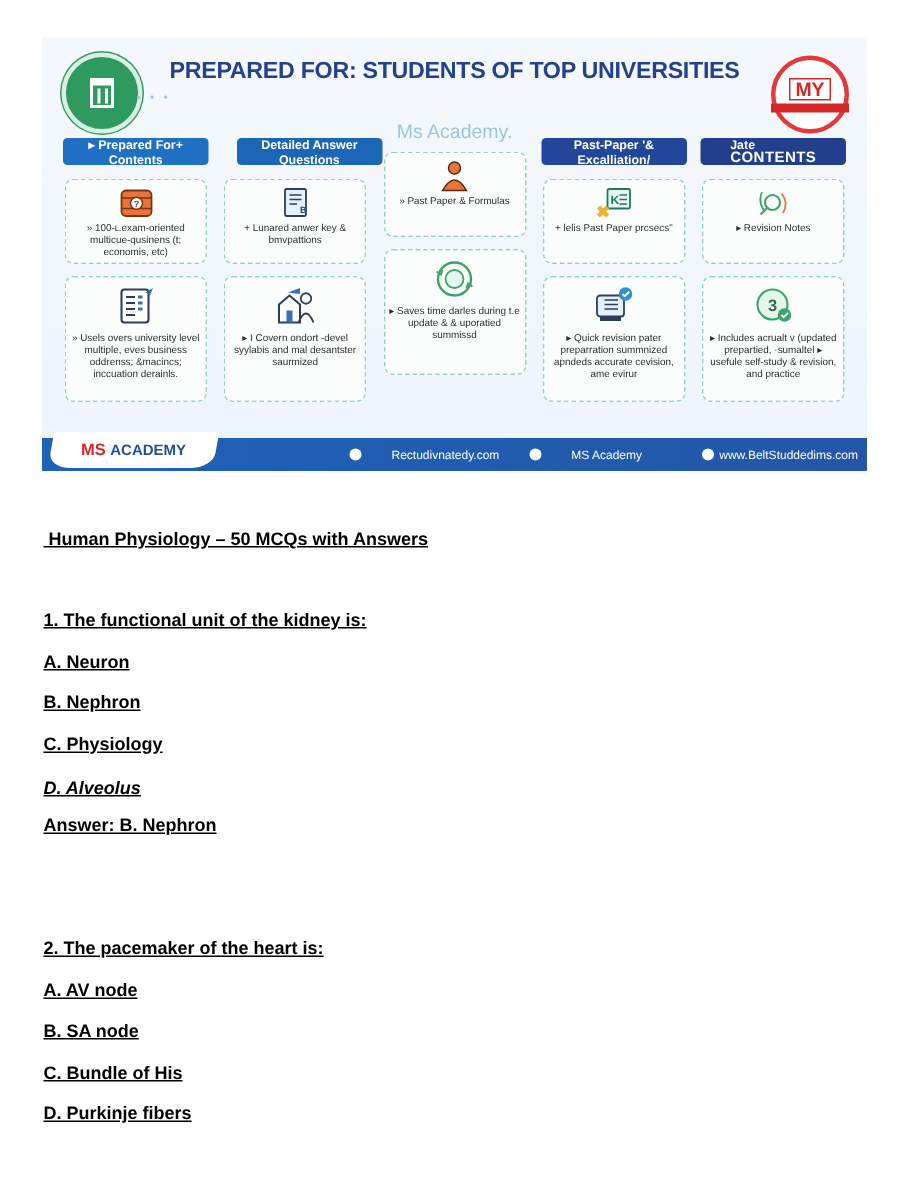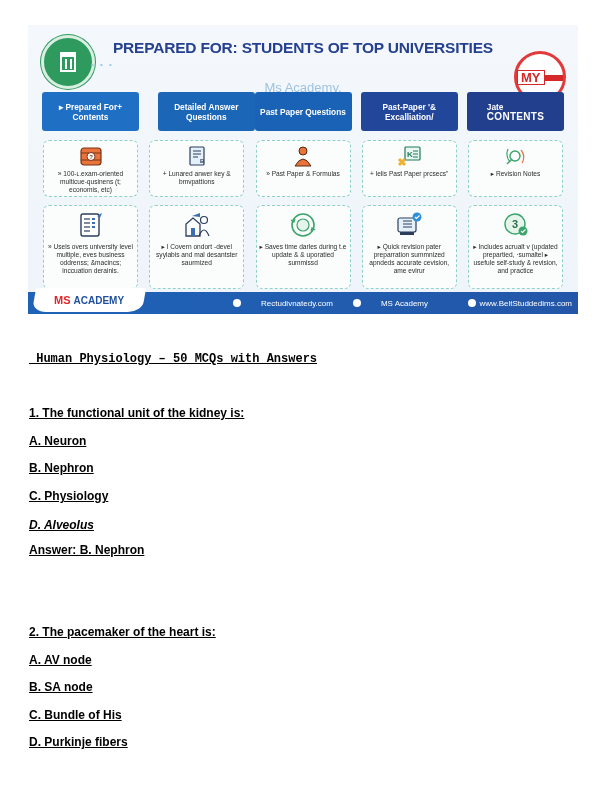--- a/index.html
+++ b/index.html
@@ -3,30 +3,30 @@
 <meta charset="utf-8">
 <style>
   html, body { margin:0; padding:0; background:#ffffff; }
   body { width:606px; height:800px; position:relative; overflow:hidden; font-family:"Liberation Sans", sans-serif; }
 
   
   .banner { position:absolute; left:28px; top:25px; width:550px; height:289px; background:linear-gradient(180deg,#f4f8fc 0%,#eef4fa 100%); overflow:hidden; }
   .banner .logo-left { position:absolute; left:13px; top:10px; width:48px; height:48px; border-radius:50%; background:#2e9a5e; border:3px solid #d9efe2; box-shadow:0 0 0 1px #2e9a5e; display:flex; align-items:center; justify-content:center; }
   .banner .logo-left .pillar { width:16px; height:20px; border:2px solid #fff; border-top:5px solid #fff; box-sizing:border-box; position:relative; }
   .banner .logo-left .pillar::after { content:""; position:absolute; left:3px; top:2px; width:2px; height:10px; background:#fff; box-shadow:5px 0 0 #fff; }
-  .banner .logo-right { position:absolute; right:12px; top:26px; width:46px; height:46px; border-radius:50%; background:#fff; border:3px solid #e23a3a; display:flex; align-items:center; justify-content:center; flex-direction:row; }
+  .banner .logo-right { position:absolute; right:12px; top:12px; width:46px; height:46px; border-radius:50%; background:#fff; border:3px solid #e23a3a; display:flex; align-items:center; justify-content:center; flex-direction:column; }
   .banner .logo-right .my { color:#d62828; font-weight:bold; font-size:13px; line-height:13px; border:1.5px solid #d62828; padding:0 3px; }
   .banner .logo-right .ribbon { margin-top:2px; width:52px; height:6px; background:#d62828; }
   .headline { position:absolute; left:70px; right:70px; top:12px; text-align:center; color:#25408f; font-weight:bold; font-size:15.5px; line-height:21px; letter-spacing:-0.2px; }
   .subbrand { position:absolute; left:0; right:0; top:55px; text-align:center; color:#9fc3df; font-size:13px; }
   .dots { position:absolute; left:63px; top:35px; color:#9cc4e4; font-size:8px; letter-spacing:2px; }
 
   .cols { position:absolute; left:14px; top:67px; width:522px; display:flex; justify-content:space-between; }
   .col { width:97px; display:flex; flex-direction:column; align-items:center; }
-  .col-head { width:97px; height:39px; border-radius:3px; color:#fff; font-weight:bold; font-size:8.3px; line-height:10px; display:flex; align-items:center; justify-content:center; text-align:center; position:relative; }
+  .col-head { width:97px; height:18px; border-radius:3px; color:#fff; font-weight:bold; font-size:8.3px; line-height:10px; display:flex; align-items:center; justify-content:center; text-align:center; position:relative; }
   .col-head::after { content:""; position:absolute; left:50%; bottom:-5px; margin-left:-5px; border-left:5px solid transparent; border-right:5px solid transparent; border-top:5px solid inherit; }
   .col-head.c1 { background:#1f6fc4; } .col-head.c1::after { border-top-color:#1f6fc4; }
   .col-head.c2 { background:#1c66b8;margin-left:19px; } .col-head.c2::after { border-top-color:#1c66b8; }
   .col-head.c3 { background:#1a62b5; } .col-head.c3::after { border-top-color:#1a62b5; }
   .col-head.c4 { background:#22479a; } .col-head.c4::after { border-top-color:#22479a; }
   .col-head.c5 { background:#213f8d; } .col-head.c5::after { border-top-color:#213f8d; }
   .col-head .big { font-size:10px; letter-spacing:0.3px; }
   .card { margin-top:9px; width:95px; height:57px; border:1.3px dashed #8fd0c7; border-radius:6px; background:#fbfdfd; display:flex; flex-direction:column; align-items:center; justify-content:flex-start; box-sizing:border-box; padding-top:4px; }
   .card.tall { height:84px; margin-top:8px; }
   .card .icon { width:26px; height:22px; display:flex; align-items:center; justify-content:center; }
@@ -126,21 +126,20 @@
               <circle cx="22" cy="10" r="3.5" fill="none" stroke="#2c3e5c" stroke-width="1.2"></circle>
               <path d="M17 26 q5 -12 10 0" fill="none" stroke="#2c3e5c" stroke-width="1.2"></path>
               <path d="M10 6 l8 -3 v4 z" fill="#3a6fb5"></path>
             </svg>
         </div>
         <div class="txt">▸ I Covern ondort -devel syylabis and mal desantster saurmized</div>
       </div>
     </div>
 
     <div class="col">
-      <div class="col-head c3">Past Paper Questions</div>
       <div class="card">
         <div class="icon">
           <svg viewBox="0 0 26 22">
               <circle cx="13" cy="6" r="4" fill="#e8743b" stroke="#5a2a10"></circle>
               <path d="M5 21 q8 -14 16 0 z" fill="#e8743b" stroke="#5a2a10"></path>
             </svg>
         </div>
         <div class="txt">» Past Paper &amp; Formulas</div>
       </div>
       <div class="card tall">
@@ -233,21 +232,21 @@
       <span class="dot"></span>
       <span>MS Academy</span>
     </div>
     <div class="site">
       <span class="dot"></span>
       <span>www.BeltStuddedims.com</span>
     </div>
   </div>
 </div>
 
-<div class="doc-text" style="top:352px;font-family:Liberation Mono, monospace;"> Human Physiology – 50 MCQs with Answers</div>
+<div class="doc-text" style="top:352px;"> Human Physiology – 50 MCQs with Answers</div>
 
 <div class="doc-text" style="top:406px;">1. The functional unit of the kidney is:</div>
 <div class="doc-text" style="top:434px;">A. Neuron</div>
 <div class="doc-text" style="top:461px;">B. Nephron</div>
 <div class="doc-text" style="top:489px;">C. Physiology</div>
 <div class="doc-text" style="top:518px;font-style:italic;">D. Alveolus</div>
 <div class="doc-text" style="top:543px;">Answer: B. Nephron</div>
 
 <div class="doc-text" style="top:625px;">2. The pacemaker of the heart is:</div>
 <div class="doc-text" style="top:653px;">A. AV node</div>

